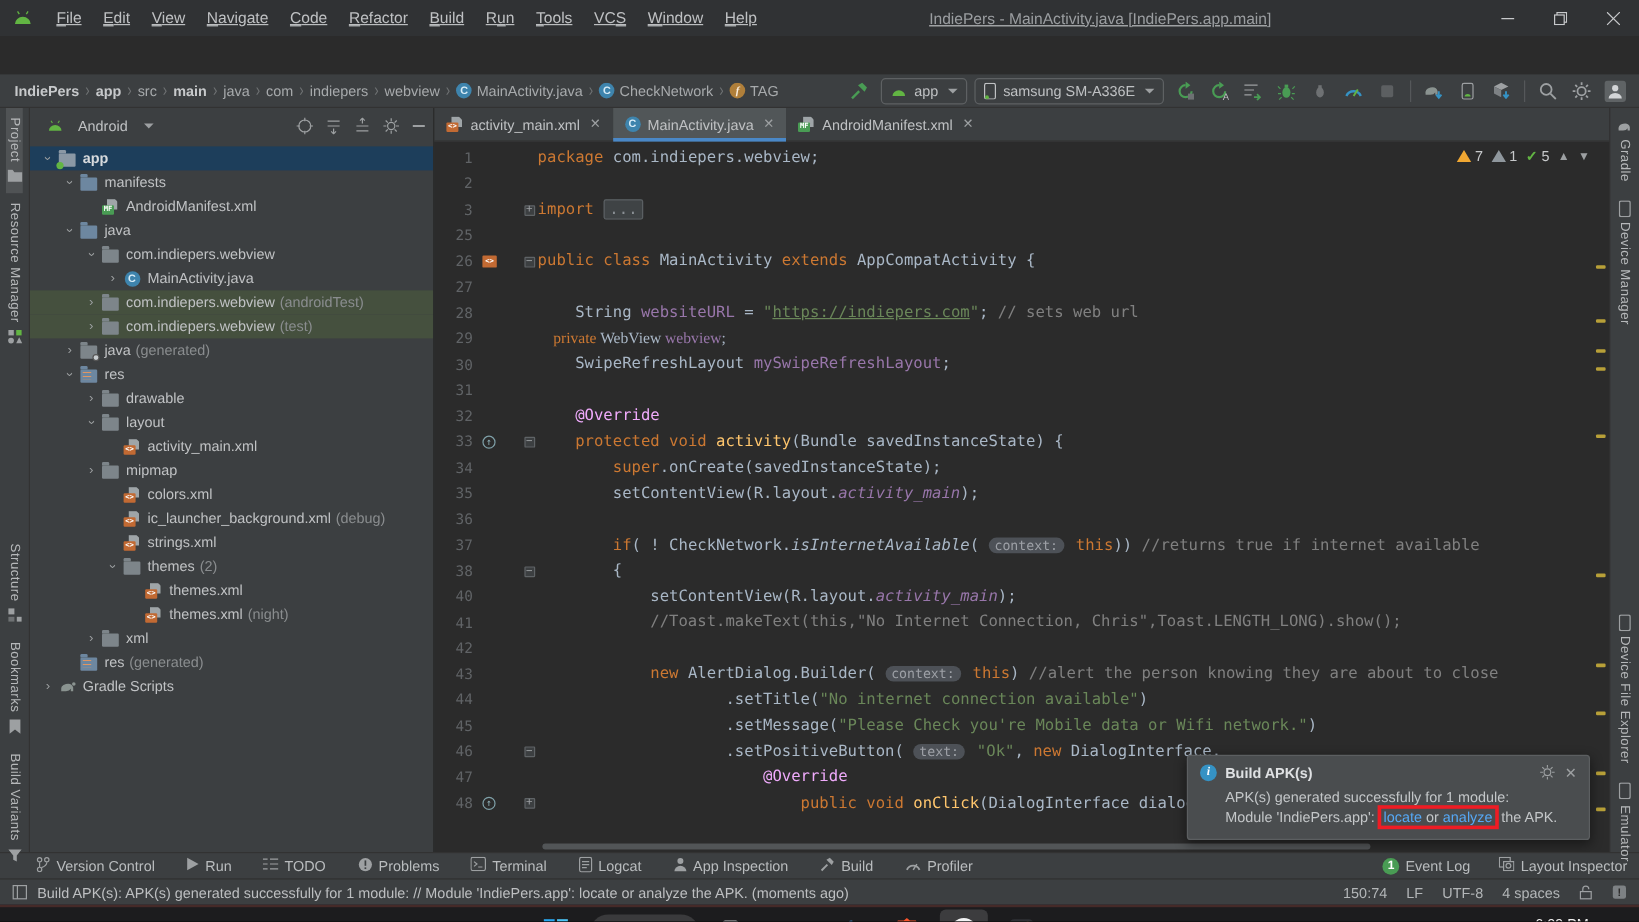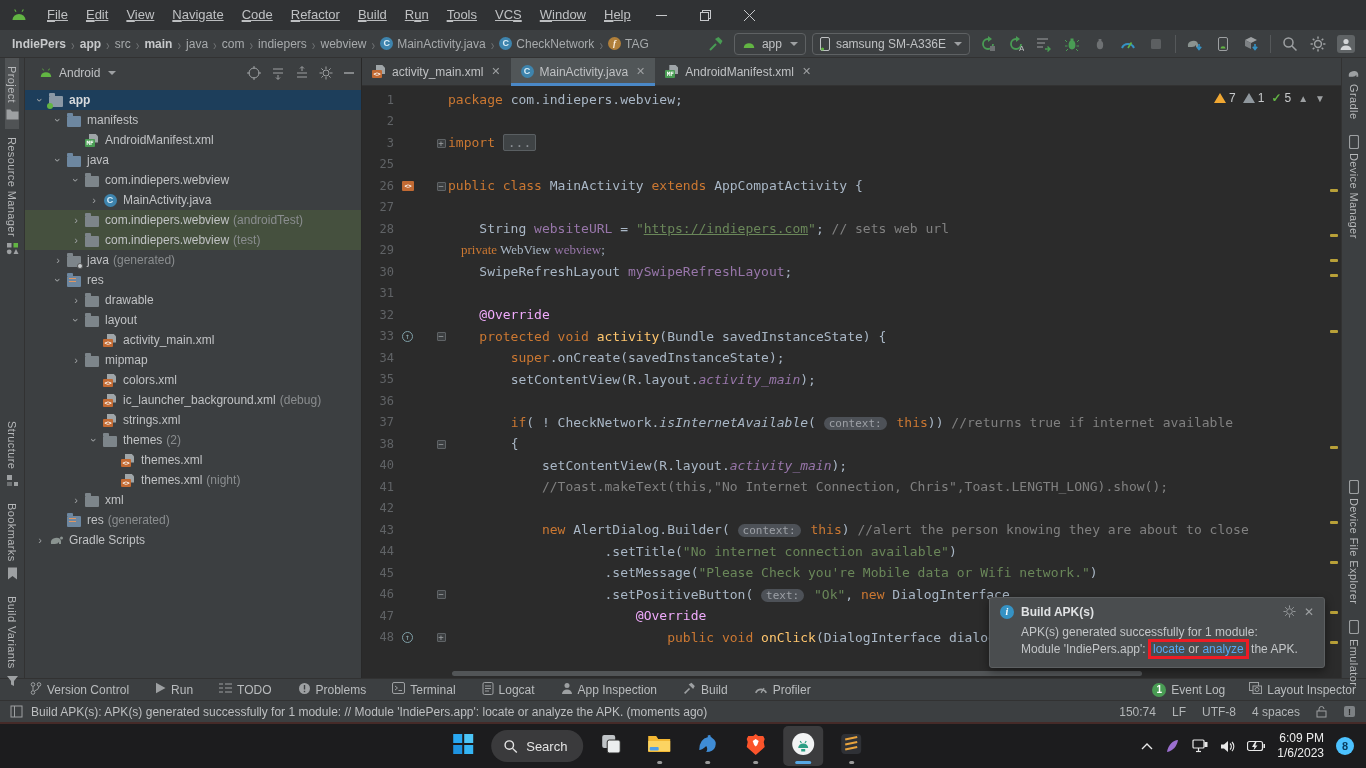--- a/index.html
+++ b/index.html
@@ -13,21 +13,21 @@
   .menubar { display:flex; }
   .menu-item { padding:0 9px; font-size:13px; color:#bfc1c3; line-height:30px; cursor:default; }
   .menu-item u { text-decoration:underline; text-underline-offset:2px; }
   .win-title { flex:1; text-align:center; font-size:13px; color:#9b9ea1; padding-right:40px;
                white-space:nowrap; overflow:hidden; }
   .winbtns { display:flex; }
   .winbtn { width:44px; height:30px; display:flex; align-items:center; justify-content:center; color:#c7c9cb; }
 
   
   .navbar { height:28px; background:#3c3f41; border-bottom:1px solid #323232;
-            display:flex; align-items:center; padding:0 8px 0 12px; }
+            display:flex; align-items:center; padding:0 8px 0 12px;margin-top:32px; }
   .crumbs { display:flex; align-items:center; font-size:12px; color:#a7aaac; flex:1; min-width:0;
             white-space:nowrap; overflow:hidden; }
   .crumb { display:flex; align-items:center; gap:4px; }
   .crumb.bold { font-weight:bold; color:#c7c9cb; }
   .crumb-sep { color:#6f7274; margin:0 5px; font-size:11px; transform:scaleY(1.4); }
   .nav-right { display:flex; align-items:center; gap:6px; }
   .ddl { display:flex; align-items:center; gap:6px; border:1px solid #5e6163; border-radius:4px;
          height:22px; padding:0 7px; font-size:12px; color:#bfc1c3; }
   .caret { width:0;height:0;border-left:4px solid transparent;border-right:4px solid transparent;
            border-top:4px solid #9da0a2; margin-left:2px;}
@@ -42,21 +42,21 @@
   .stripe-item { display:flex; flex-direction:column; align-items:center; gap:5px; padding:8px 0;
                  color:#b6b8ba; font-size:11px; cursor:default; }
   .stripe-item.active { background:#505355; }
   .vlabel { writing-mode:vertical-rl; letter-spacing:.4px; }
   .stripe-item.structure { margin-top:150px; }
   .stripe-item.device-file-explorer { margin-top:225px; }
   .sico { width:14px; height:13px; display:flex; align-items:center; justify-content:center; }
 
   
   .ppanel { width:337px; background:#3c3f41; border-right:1px solid #282828; display:flex; flex-direction:column; }
-  .pp-header { height:30px; display:flex; align-items:center; padding:0 6px 0 14px; gap:6px;
+  .pp-header { height:30px; display:flex; align-items:center; padding:0 6px 0 14px; gap:12px;
                font-size:12px; color:#bfc1c3; }
   .pp-header .spacer { flex:1; }
   .pp-tools { display:flex; align-items:center; gap:10px; color:#9da0a2; }
   .tree { flex:1; overflow:hidden; font-size:12px; padding-top:2px; }
   .trow { height:20px; display:flex; align-items:center; white-space:nowrap; cursor:default; }
   .trow.sel { background:#1d3e5b; }
   .trow.hl { background:#45503e; }
   .chev { width:14px; text-align:center; color:#9da0a2; font-size:11px; display:inline-block; flex:none; }
   .chev.open { transform:rotate(90deg); }
   .tico { width:18px; display:flex; justify-content:center; flex:none; margin-right:4px; }
@@ -184,20 +184,21 @@
         <span class="menu-item"><u>N</u>avigate</span>
         <span class="menu-item"><u>C</u>ode</span>
         <span class="menu-item"><u>R</u>efactor</span>
         <span class="menu-item"><u>B</u>uild</span>
         <span class="menu-item">R<u>u</u>n</span>
         <span class="menu-item"><u>T</u>ools</span>
         <span class="menu-item">VC<u>S</u></span>
         <span class="menu-item"><u>W</u>indow</span>
         <span class="menu-item"><u>H</u>elp</span>
       </div>
+    <div class="win-title">IndiePers - MainActivity.java [IndiePers.app.main]</div>
     <div class="winbtns">
       <span class="winbtn">
           <svg width="11" height="11">
             <line x1="0" y1="5.5" x2="11" y2="5.5" stroke="#c7c9cb"></line>
           </svg>
         </span>
       <span class="winbtn">
           <svg width="11" height="11">
             <rect x="2.5" y="0.5" width="8" height="8" fill="none" stroke="#c7c9cb"></rect>
             <rect x="0.5" y="2.5" width="8" height="8" fill="#303234" stroke="#c7c9cb"></rect>

